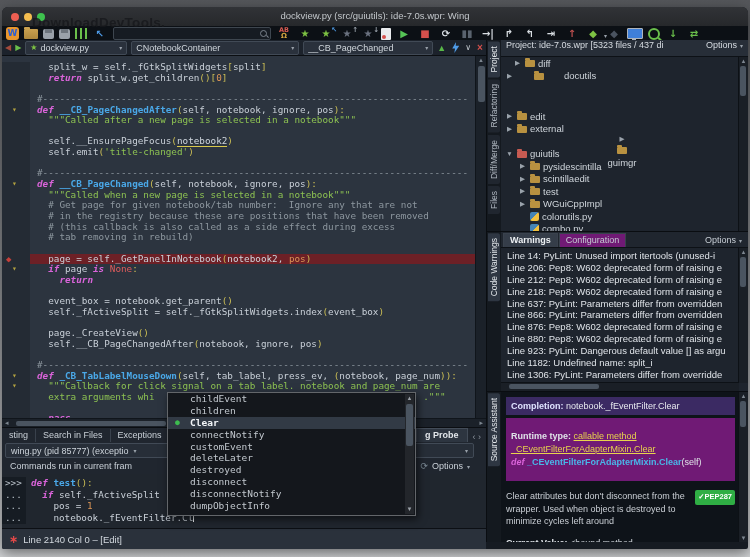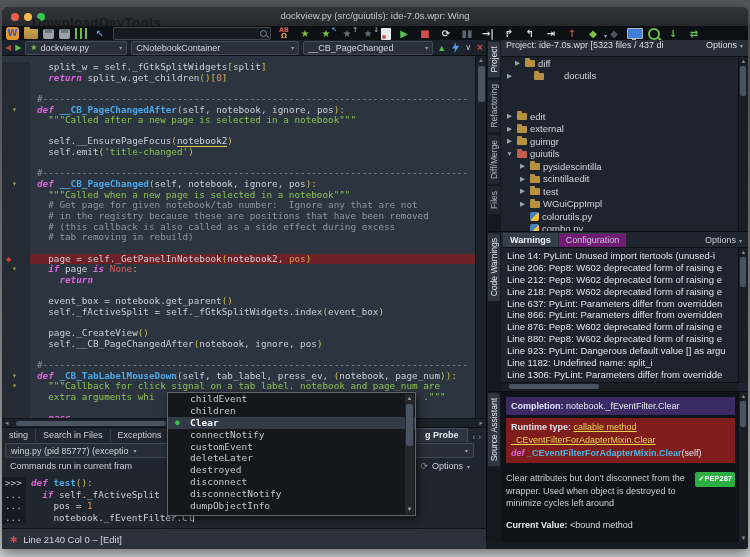--- a/index.html
+++ b/index.html
@@ -120,21 +120,21 @@
   .wtab.active{background:#353d49;color:#eef1f4;font-weight:bold}
   .wtabs .opts{margin-left:auto;display:flex;align-items:center;gap:3px;padding-right:6px;padding-bottom:2px}
   .wlist{position:absolute;left:0;right:9px;top:16px;bottom:8px;overflow:hidden;padding-top:2px}
   .wrow{height:11.9px;line-height:11.9px;font-size:9.5px;color:#dfe3e8;padding-left:6px;white-space:nowrap;overflow:hidden}
   .whscroll{position:absolute;left:0;right:9px;bottom:0;height:8px;background:#1a1f26;border-top:1px solid #0d1116}
   .whthumb{position:absolute;left:8px;top:1px;width:90px;height:5px;background:#4a5460;border-radius:2px}
   
   .sa-body{position:absolute;left:14px;right:9px;top:0;bottom:0;background:#0e1319;overflow:hidden}
   .sa-block-completion{margin:5px 4px 0 5px;background:#3b2a63;padding:3px 5px;font-size:9px;color:#e6e9ee;line-height:12px}
   .sa-block-completion b{color:#dfe3ff}
-  .sa-block-runtime{margin:3px 4px 0 5px;background:#7f1d1d;padding:3px 5px;font-size:9px;color:#dfe3e8;line-height:13px}
+  .sa-block-runtime{margin:3px 4px 0 5px;background:#701a75;padding:12px 5px;font-size:9px;color:#dfe3e8;line-height:13px}
   .sa-link{color:#e8d44d;text-decoration:underline}
   .sa-kw{color:#da64da;font-style:italic;font-weight:bold}
   .sa-fn{color:#49b6e8;font-weight:bold}
   .sa-doc{margin:9px 4px 0 5px;font-size:9px;color:#c9ced4;line-height:12.5px}
   .sa-badge{float:right;background:#2fae44;color:#fff;font-size:7.5px;font-weight:bold;padding:1px 3px;border-radius:2px;margin-left:5px}
   .sa-current{margin:10px 4px 0 5px;font-size:9px;color:#d4d9df}
   .sa-current b{color:#e3e7ec}
   .sa-scroll{position:absolute;right:0;top:0;bottom:0;width:9px;background:#1a1f26;border-left:1px solid #0d1116}
   .sa-scroll .arr{display:block;text-align:center;font-size:6px;color:#7e8791;line-height:8px}
   .sa-scroll .arr.dn{position:absolute;bottom:0;left:0;right:0}
@@ -324,21 +324,21 @@
           <div class="trow" style="padding-left: 4px; margin-top: 28px;">
             <span class="tarrow">▶</span>
             <span class="ticon folder"></span>
             <span>edit</span>
           </div>
           <div class="trow" style="padding-left: 4px;">
             <span class="tarrow">▶</span>
             <span class="ticon folder"></span>
             <span>external</span>
           </div>
-          <div class="trow" style="padding-left: 4px;">
+          <div class="trow" style="padding-left: 4px; flex-direction: column;">
             <span class="tarrow">▶</span>
             <span class="ticon folder"></span>
             <span>guimgr</span>
           </div>
           <div class="trow" style="padding-left: 4px;">
             <span class="tarrow">▼</span>
             <span class="ticon folder-active"></span>
             <span>guiutils</span>
           </div>
           <div class="trow" style="padding-left: 17px;">

